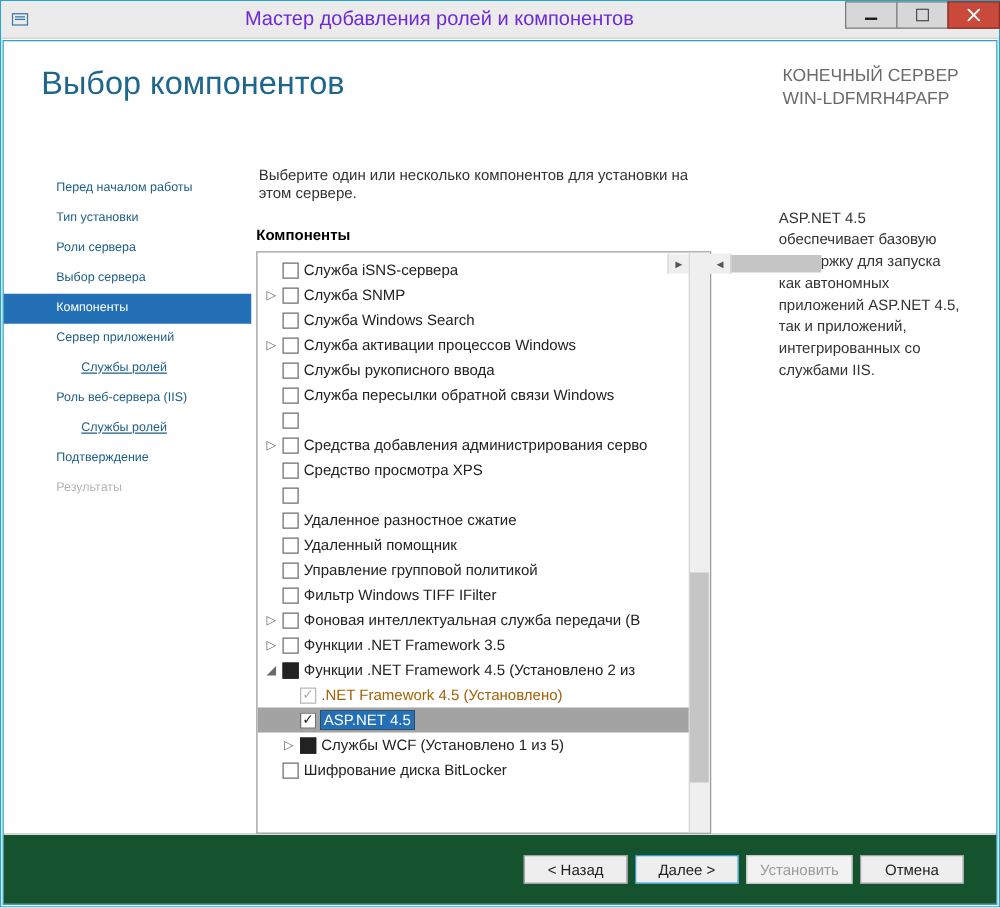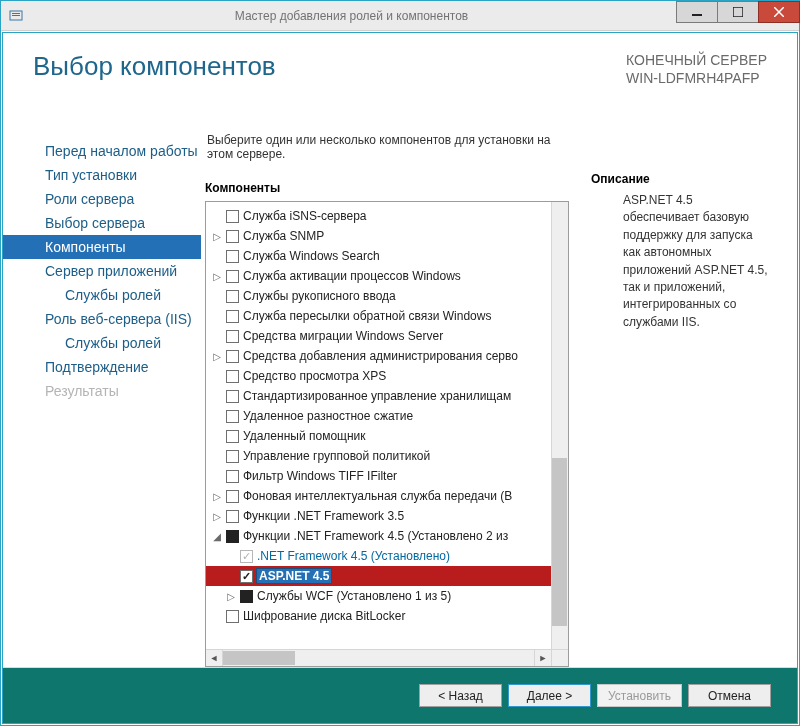--- a/index.html
+++ b/index.html
@@ -1,65 +1,65 @@
 <!DOCTYPE html>
 <html><head>
 <meta charset="utf-8">
 <style>
   * { box-sizing: border-box; }
   html, body { margin:0; padding:0; font-family: "Segoe UI", Tahoma, sans-serif; font-size:12px; background:#fff; }
   .window { width:800px; height:726px; border:1px solid #2aa3c4; background:#fff; position:relative; }
   .titlebar { height:30px; background:#ebebeb; display:flex; align-items:center; border-bottom:1px solid #d0d0d0; }
   .titlebar .icon { width:20px; height:20px; margin-left:6px; display:flex; align-items:center; justify-content:center; }
-  .titlebar .title { flex:1; text-align:center; font-size:12px; color:#737373; }
+  .titlebar .title { flex:1; text-align:center; font-size:16px; color:#6d28d9; }
   .winbtns { display:flex; height:100%; }
   .winbtn { width:42px; height:22px; border:1px solid #7a7a7a; background:#d7d7d7; margin-right:-1px; display:flex; align-items:center; justify-content:center; font-family:inherit; }
   .winbtn.close { background:#c9493b; border-color:#8c2f26; }
   .winbtn svg { display:block; }
   .content { position:absolute; top:31px; left:1px; right:1px; bottom:1px; border:1px solid #2aa3c4; padding:0; background:#fff; }
   .hdr { display:flex; justify-content:space-between; align-items:flex-start; padding:18px 30px 0 30px; }
   .hdr h1 { margin:0; font-weight:300; font-size:26px; color:#1e668c; }
   .dest { text-align:left; font-size:14px; color:#6a6a6a; line-height:1.3; }
   .body { display:flex; position:absolute; top:100px; left:0; right:0; bottom:56px; }
   .nav { width:198px; padding-top:6px; }
-  .nav-item { padding:3px 0 3px 42px; color:#1c5e88; font-size:14px; cursor:pointer; line-height:18px; }
-  .nav-item.sub { padding-left:62px; }
+  .nav-item { padding:3px 0 3px 42px; color:#1c5e88; font-size:10px; cursor:pointer; line-height:18px; }
+  .nav-item.sub { padding-left:62px;text-decoration:underline; }
   .nav-item.selected { background:#2470b6; color:#fff; }
   .nav-item.disabled { color:#b4b4b4; }
   .main { flex:1; display:flex; padding:0 26px 0 4px; }
   .intro { font-size:12px; color:#333; margin:0 0 14px 2px; }
   .col-left { width:364px; display:flex; flex-direction:column; }
   .col-right { flex:1; padding-left:22px; }
   .section-label { font-weight:bold; font-size:12px; margin-bottom:6px; margin-top:6px; }
-  .treebox { border:1px solid #9c9c9c; flex:1; display:flex; flex-direction:column; min-height:0; }
+  .treebox { border:1px solid #9c9c9c; flex:1; display:flex; flex-direction:row; min-height:0; }
   .tree-scroll { flex:1; overflow:hidden; position:relative; }
   .tree-scroll .vtrack { position:absolute; right:0; top:0; bottom:0; width:17px; background:#efefef; border-left:1px solid #d6d6d6; }
   .tree-scroll .vthumb { position:absolute; right:1px; top:256px; width:15px; height:168px; background:#c5c5c5; }
   .tree { padding:4px 0; }
   .row { display:flex; align-items:center; height:20px; padding-left:4px; white-space:nowrap; }
   .row .exp { width:14px; text-align:center; color:#6a6a6a; font-size:10px; }
   .row .cb { width:13px; height:13px; border:1px solid #6f6f6f; margin:0 4px 0 2px; display:inline-flex; align-items:center; justify-content:center; background:#fff; font-size:10px; }
   .row .cb.checked::after { content:"✓"; color:#222; font-size:11px; line-height:1; }
   .row .cb.mixed { background:#222; border-color:#222; }
   .row .cb.mixed::after { content:""; width:7px; height:7px; background:#222; }
   .row .cb.dis { border-color:#b6b6b6; }
   .row .cb.dis.checked::after { color:#b0b0b0; }
   .row.ind1 { padding-left:18px; }
   .row .lbl { font-size:12px; color:#222; }
-  .row .lbl.dis { color:#0369a1; }
-  .row.sel { background:#b91c1c;font-weight:bold; }
+  .row .lbl.dis { color:#a16207; }
+  .row.sel { background:#a3a3a3; }
   .row.sel .lbl.hl { background:#2470b6; color:#fff; outline:1px solid #1a4f7e; padding:0 2px; }
   .hscroll { height:17px; border-top:1px solid #d6d6d6; background:#efefef; position:relative; }
   .hscroll .hbtn { position:absolute; top:0; width:17px; height:16px; background:#efefef; display:flex; align-items:center; justify-content:center; font-size:9px; color:#555; }
   .hscroll .hbtn.l { left:0; border-right:1px solid #d6d6d6; }
   .hscroll .hbtn.r { right:17px; border-left:1px solid #d6d6d6; }
   .hscroll .corner { position:absolute; right:0; top:0; width:17px; height:16px; background:#efefef; border-left:1px solid #d6d6d6; }
   .hscroll .hthumb { position:absolute; left:17px; top:1px; width:72px; height:14px; background:#c5c5c5; }
   .desc { font-size:12px; color:#333; line-height:1.45;margin-left:32px; }
-  .footer { position:absolute; left:0; right:0; bottom:0; height:56px; border-top:1px solid #dcdcdc; display:flex; align-items:center; justify-content:flex-end; padding:0 26px; gap:6px; background:#0f766e; }
+  .footer { position:absolute; left:0; right:0; bottom:0; height:56px; border-top:1px solid #dcdcdc; display:flex; align-items:center; justify-content:flex-end; padding:0 26px; gap:6px; background:#14532d; }
   .btn { min-width:83px; height:23px; border:1px solid #a0a0a0; background:#eee; font-size:12px; color:#222; padding:0 10px; cursor:pointer; }
   .btn:disabled { color:#9a9a9a; border-color:#c7c7c7; background:#f2f2f2; }
   .btn.primary { border-color:#3399cc; }
 </style>
 </head>
 <body>
 
 <div class="window">
   <div class="titlebar">
     <span class="icon">
@@ -147,36 +147,34 @@
                     <span class="lbl">Службы рукописного ввода</span>
                   </div>
                   <div class="row ind0">
                     <span class="exp"></span>
                     <span class="cb"></span>
                     <span class="lbl">Служба пересылки обратной связи Windows</span>
                   </div>
                   <div class="row ind0">
                     <span class="exp"></span>
                     <span class="cb"></span>
-                    <span class="lbl">Средства миграции Windows Server</span>
                   </div>
                   <div class="row ind0">
                     <span class="exp">▷</span>
                     <span class="cb"></span>
                     <span class="lbl">Средства добавления администрирования серво</span>
                   </div>
                   <div class="row ind0">
                     <span class="exp"></span>
                     <span class="cb"></span>
                     <span class="lbl">Средство просмотра XPS</span>
                   </div>
                   <div class="row ind0">
                     <span class="exp"></span>
                     <span class="cb"></span>
-                    <span class="lbl">Стандартизированное управление хранилищам</span>
                   </div>
                   <div class="row ind0">
                     <span class="exp"></span>
                     <span class="cb"></span>
                     <span class="lbl">Удаленное разностное сжатие</span>
                   </div>
                   <div class="row ind0">
                     <span class="exp"></span>
                     <span class="cb"></span>
                     <span class="lbl">Удаленный помощник</span>
@@ -234,21 +232,20 @@
             <div class="hscroll">
               <div class="hbtn l">◄</div>
               <div class="hthumb"></div>
               <div class="hbtn r">►</div>
               <div class="corner"></div>
             </div>
           </div>
         </div>
         <div class="col-right">
           <div style="height:33px"></div>
-          <div class="section-label">Описание</div>
           <div class="desc">ASP.NET 4.5 обеспечивает базовую поддержку для запуска как автономных приложений ASP.NET 4.5, так и приложений, интегрированных со службами IIS.</div>
         </div>
       </div>
     </div>
 
     <div class="footer">
       <button class="btn"><span>&lt; Назад</span></button>
       <button class="btn primary"><span>Далее &gt;</span></button>
       <button class="btn" disabled=""><span>Установить</span></button>
       <button class="btn"><span>Отмена</span></button>

